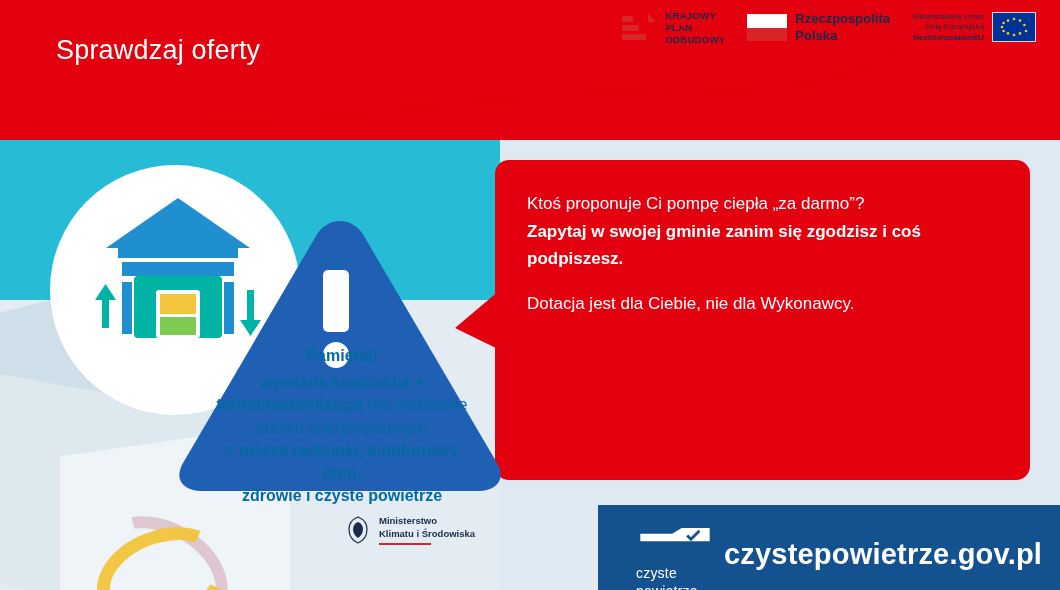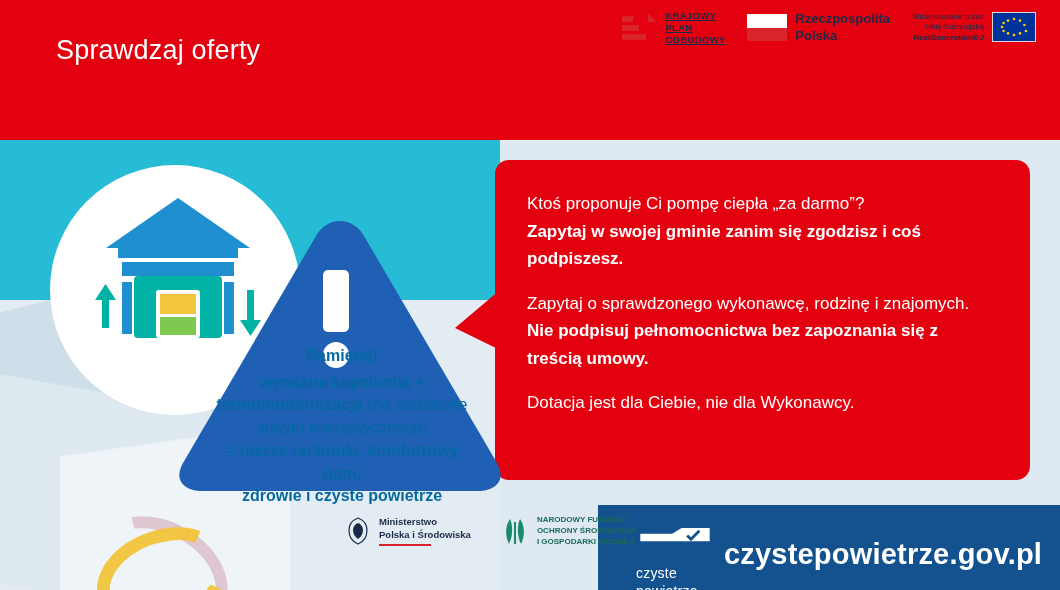--- a/index.html
+++ b/index.html
@@ -28,21 +28,21 @@
   .headline .l1{font-size:27px;font-weight:400;letter-spacing:.2px;}
   .headline .l2{font-size:30px;font-weight:bold;letter-spacing:.2px;margin-top:4px;}
 
   
   .toplogos{
     position:absolute;right:24px;top:10px;z-index:7;
     display:flex;align-items:center;gap:22px;
   }
   .logo-kpo{display:flex;align-items:center;gap:9px;}
   .kpo-mark{width:34px;height:30px;position:relative;}
-  .kpo-text{font-size:9.5px;font-weight:bold;color:#1b2a4a;line-height:1.25;letter-spacing:.3px;text-decoration:underline;}
+  .kpo-text{font-size:9.5px;font-weight:bold;color:#1b2a4a;line-height:1.25;letter-spacing:.3px;}
   .logo-rp{display:flex;align-items:center;gap:8px;}
   .rp-flag{width:40px;height:27px;position:relative;}
   .rp-flag .w{position:absolute;left:0;top:0;width:40px;height:13.5px;background:#fff;}
   .rp-flag .r{position:absolute;left:0;top:13.5px;width:40px;height:13.5px;background:#d9242a;}
   .rp-text{font-size:13px;color:#1b2a4a;line-height:1.3;font-weight:600;}
   .logo-eu{display:flex;align-items:flex-start;gap:8px;}
   .eu-text{font-size:8px;color:#1b2a4a;line-height:1.35;text-align:right;}
   .eu-text b{font-weight:bold;}
   .eu-flag{width:42px;height:28px;background:#003399;position:relative;border:1px solid #d6d6d6;}
 
@@ -188,23 +188,20 @@
   <svg class="bubble-tail" width="45" height="60" viewBox="0 0 45 60">
     <polygon points="45,0 45,60 0,38" fill="#e3000f"></polygon>
   </svg>
   <div class="bubble"></div>
   <div class="bubble-text">
     <p>
       <span>Ktoś proponuje Ci pompę ciepła „za darmo”?</span><br>
       <b>Zapytaj w swojej gminie zanim się zgodzisz i coś podpiszesz.</b>
     </p>
     <p>
-      <span>Zapytaj o sprawdzonego wykonawcę, rodzinę i znajomych. </span><b>Nie podpisuj pełnomocnictwa bez zapoznania się z treścią umowy.</b>
-    </p>
-    <p>
       <span>Dotacja jest dla Ciebie, nie dla Wykonawcy.</span>
     </p>
   </div>
 
   <div class="topband"></div>
   <svg class="topband-curve" width="1060" height="160" viewBox="0 0 1060 160">
     <path d="M0,0 L1060,0 L1060,10 C900,10 980,100 700,100 C420,100 380,140 0,140 Z" fill="#e3000f"></path>
     <path d="M0,140 C380,140 420,100 700,100 C980,100 900,10 1060,10 L1060,0 L1060,0 L1060,0 L1060,115 C920,115 960,120 700,120 C430,120 400,160 0,160 Z" fill="#ffffff" opacity="0"></path>
     <path d="M0,0 L1060,0 L1060,6 C890,6 975,96 700,96 C425,96 375,136 0,136 Z" fill="#e3000f"></path>
   </svg>
@@ -267,37 +264,25 @@
   </div>
 
   <div class="bot-logos">
     <div class="mk">
       <svg class="eagle" width="26" height="30" viewBox="0 0 26 30">
         <path d="M13 2 C18 4 22 8 22 14 C22 21 18 26 13 28 C8 26 4 21 4 14 C4 8 8 4 13 2 Z" fill="none" stroke="#1b2a4a" stroke-width="1.2"></path>
         <path d="M13 7 C16 8 18 11 18 14 C18 18 16 21 13 23 C10 21 8 18 8 14 C8 11 10 8 13 7 Z" fill="#1b2a4a"></path>
       </svg>
       <div class="mk-text">
         <div>Ministerstwo</div>
-        <div>Polska i Środowiska</div>
+        <div>Klimatu i Środowiska</div>
         <div class="mk-rule"></div>
       </div>
     </div>
 
-    <div class="nf">
-      <svg class="nf-mark" width="28" height="30" viewBox="0 0 28 30">
-        <path d="M8 28 C4 20 4 10 9 3 C12 9 12 20 8 28 Z" fill="#1b8a6b"></path>
-        <path d="M20 28 C24 20 24 10 19 3 C16 9 16 20 20 28 Z" fill="#1b8a6b"></path>
-        <rect x="13" y="6" width="2" height="22" fill="#1b8a6b"></rect>
-      </svg>
-      <div class="nf-text">
-        <div>NARODOWY FUNDUSZ</div>
-        <div>OCHRONY ŚRODOWISKA</div>
-        <div>I GOSPODARKI WODNEJ</div>
-      </div>
-    </div>
   </div>
 
   <div class="bluebar"></div>
   <div class="cp-logo">
     <svg class="cp-roof" width="78" height="16" viewBox="0 0 78 16">
       <path d="M2 14 L2 6 L36 6 L46 0 L76 0 L76 14 Z" fill="#fff"></path>
       <path d="M52 8 l4 4 l9 -9" fill="none" stroke="#14518f" stroke-width="3"></path>
     </svg>
     <div class="cp-l1">czyste powietrze</div>
     <div class="cp-l2">czyste wybór</div>

